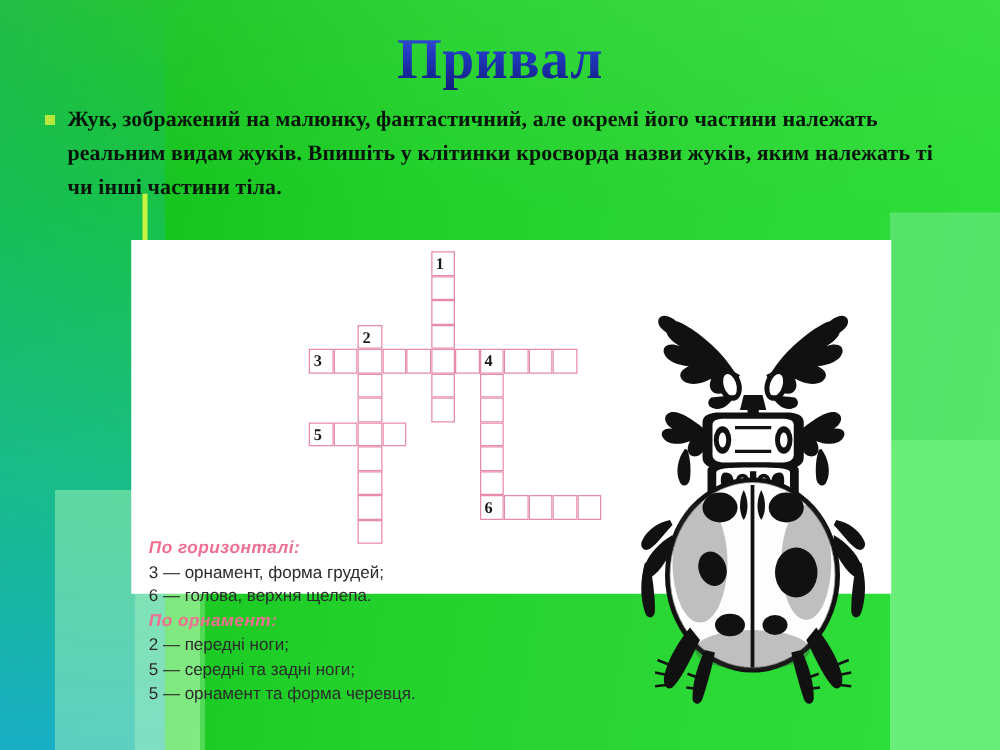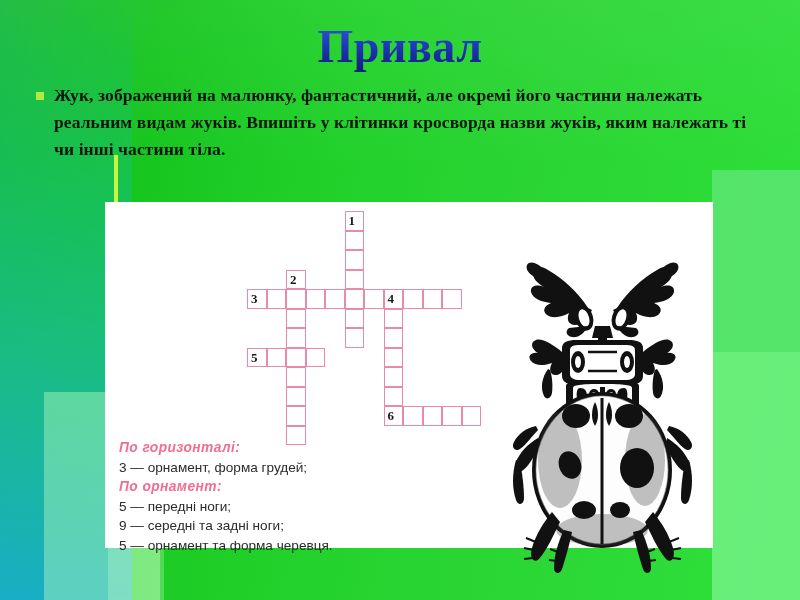--- a/index.html
+++ b/index.html
@@ -82,21 +82,21 @@
     background:#b7e83c;
   }
   #body-text {
     font-family:"Liberation Serif", serif;
     font-weight:bold; font-size:17.5px; line-height:27px;
     color:#08150a; letter-spacing:0.1px;
   }
 
   
   #panel {
-    position:absolute; left:105px; top:202px; width:608px; height:346px;
+    position:absolute; left:105px; top:192px; width:608px; height:283px;
     background:#ffffff;
     text-decoration:underline;
   }
 
   
   #crossword { position:absolute; left:0; top:0; width:430px; height:250px; }
   .cell {
     position:absolute; box-sizing:border-box;
     border:1.3px solid #e78ba6;
     background:#ffffff;
@@ -185,23 +185,24 @@
       <div class="cell" style="left: 200.5px; top: 145.5px; width: 19.5px; height: 19.5px;"></div>
       <div class="cell" style="left: 298px; top: 204px; width: 19.5px; height: 19.5px;"></div>
       <div class="cell" style="left: 317.5px; top: 204px; width: 19.5px; height: 19.5px;"></div>
       <div class="cell" style="left: 337px; top: 204px; width: 19.5px; height: 19.5px;"></div>
       <div class="cell" style="left: 356.5px; top: 204px; width: 19.5px; height: 19.5px;"></div>
     </div>
 
   <div id="clues">
     <div class="clue-head">По горизонталі:</div>
     <div class="clue-line">3 — орнамент, форма грудей;</div>
+    <div class="clue-line">6 — голова, верхня щелепа.</div>
     <div class="clue-head">По орнамент:</div>
-    <div class="clue-line">5 — передні ноги;</div>
-    <div class="clue-line">9 — середні та задні ноги;</div>
+    <div class="clue-line">2 — передні ноги;</div>
+    <div class="clue-line">5 — середні та задні ноги;</div>
     <div class="clue-line">5 — орнамент та форма черевця.</div>
   </div>
 
   <svg id="beetle" viewBox="0 0 205 345" xmlns="http://www.w3.org/2000/svg">
     <g fill="#141414" stroke="#141414" stroke-width="1.4">
 
       <path d="M88 78 C78 62 62 48 48 40 C40 35 34 36 33 42 C32 48 37 53 44 57
                C36 54 30 56 31 62 C33 69 42 72 51 73 C44 76 42 81 47 85
                C53 89 62 87 69 83 C66 90 69 95 75 95 C82 95 88 88 92 80 Z" fill="#111" stroke="none"></path>
       <path d="M44 40 C38 33 30 30 27 35 C25 40 30 45 37 48" fill="#111" stroke="none"></path>

